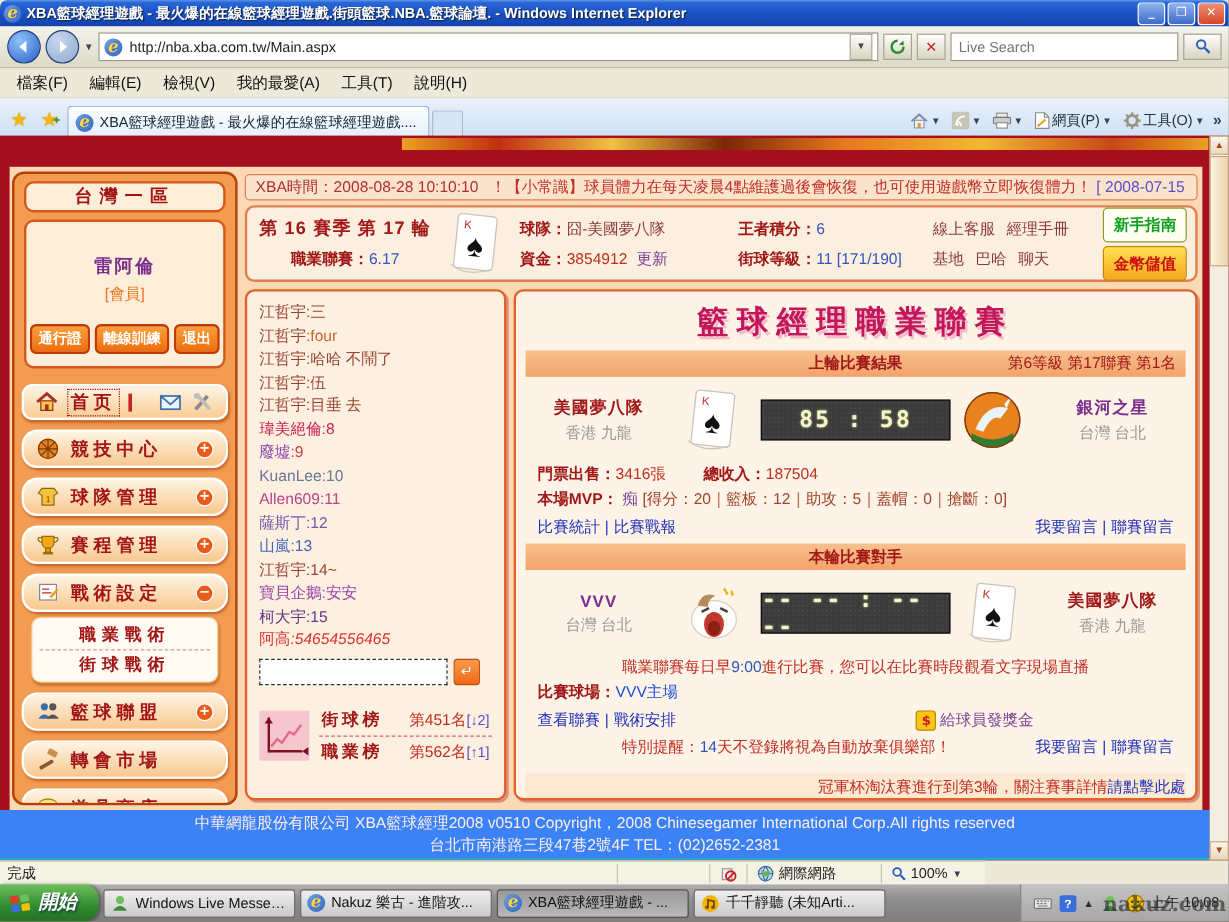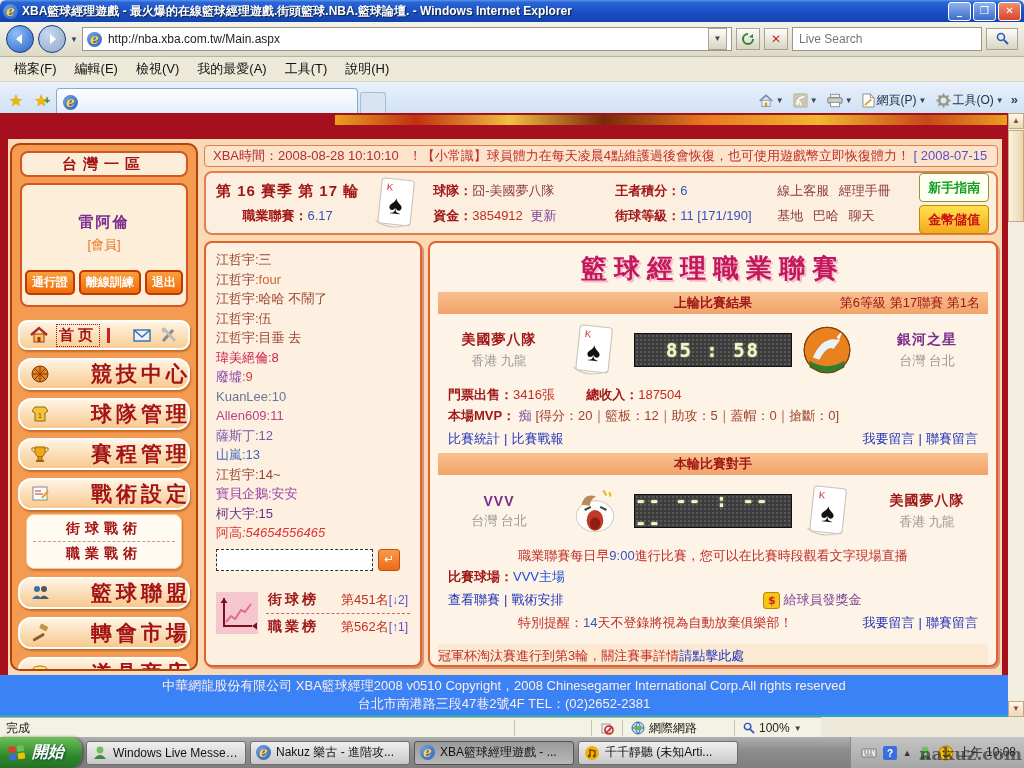--- a/index.html
+++ b/index.html
@@ -62,21 +62,21 @@
   .urole{color:#E87722;font-size:13px;margin:4px 0 16px;}
   .ubtnrow{display:flex;justify-content:center;gap:4px;}
   .ubtn{background:linear-gradient(180deg,#F9A03C,#EF6C0C);border:2px solid #C03A00;border-radius:5px;
     color:#fff;font-weight:bold;font-size:12px;padding:2px 5px;cursor:pointer;white-space:nowrap;text-align:center;}
   .homebar{margin:13px 6px 0;background:linear-gradient(180deg,#FEF4E4,#F9CD94);border:2px solid #FFF;border-radius:9px;
     box-shadow:1px 2px 2px rgba(150,60,0,.5);height:26px;display:flex;align-items:center;padding:0 9px;gap:7px;cursor:pointer;}
   .homelabel{font-weight:bold;font-size:15px;color:#A31515;letter-spacing:4px;border:1px dotted #A31515;padding:1px 2px;}
   .caret{width:3px;height:15px;background:#C22;}
   .pill{margin:8px 6px 0;background:linear-gradient(180deg,#FEF4E4,#F8C88E);border:2px solid #FFF;border-radius:13px;
     box-shadow:1px 2px 2px rgba(150,60,0,.5);height:28px;display:flex;align-items:center;padding:0 10px;gap:9px;cursor:pointer;}
-  .pill .lbl{flex:1;font-weight:bold;font-size:21px;color:#A31515;letter-spacing:4px;white-space:nowrap;margin-left:32px;}
+  .pill .lbl{flex:1;font-weight:bold;font-size:15px;color:#A31515;letter-spacing:4px;white-space:nowrap;}
   .badge{width:13px;height:13px;border-radius:50%;background:#E85C1A;border:1px solid #fff;
     color:#fff;font:bold 11px/12px "DejaVu Sans",sans-serif;text-align:center;flex:none;}
   .badge:empty{visibility:hidden;}
   .submenu{margin:4px 14px 0;background:#FFFAF2;border:1px solid #F8C88E;border-radius:8px;
     box-shadow:1px 2px 2px rgba(150,60,0,.4);padding:2px 6px;}
   .subitem{text-align:center;font-weight:bold;font-size:14px;color:#A31515;letter-spacing:5px;padding:3px 0;cursor:pointer;}
   .subitem + .subitem{border-top:1px dashed #C98;}
   .sbicon{width:20px;height:20px;flex:none;}
   
   .p1{position:absolute;left:196px;top:6px;width:794px;height:22px;background:#FBE3CC;border:1px solid #E08050;border-radius:4px;
@@ -128,21 +128,21 @@
   .tloc{text-align:center;color:#999;font-size:13px;margin-top:3px;}
   .led{width:158px;height:34px;border:1px solid #111;box-sizing:border-box;
     background-color:#3C3C3C;background-image:radial-gradient(#5A5A5A 26%,transparent 27%);background-size:4px 4px;
     display:flex;align-items:center;justify-content:center;color:#F4F6C6;
     font:bold 19px "DejaVu Sans Mono",monospace;letter-spacing:2px;text-shadow:0 0 2px #CFD49A;}
   .statline{margin:3px 12px;color:#A02018;white-space:nowrap;}
   .linkline{margin:5px 12px;display:flex;justify-content:space-between;align-items:center;}
   .bluelink{color:#2233BB;cursor:pointer;}
   .sep{color:#2233BB;margin:0 4px;}
   .noticeline{text-align:center;color:#C03028;margin:4px 0 2px;}
-  .cupbar{margin:12px 2px 0;background:#FBE9D2;height:24px;line-height:24px;text-align:left;color:#C03028;}
+  .cupbar{margin:12px 2px 0;background:#FBE9D2;height:24px;line-height:24px;text-align:right;color:#C03028;}
   .dollar{display:inline-block;width:15px;height:15px;border-radius:3px;background:#F5C518;border:1px solid #C08800;
     color:#C22;font:bold 11px/15px "DejaVu Sans",sans-serif;text-align:center;margin-right:3px;}
   
   .pfooter{position:absolute;left:0;top:562px;width:1008px;height:40px;background:#3b82f6;
     color:#FDEDEA;text-align:center;font-size:13px;padding-top:2px;box-sizing:border-box;}
   .pfooter div{line-height:18px;}
   .tealline{position:absolute;left:0;top:602px;width:1008px;height:2px;background:#2AA8C0;}
   
   .vscroll{position:absolute;right:0;top:0;width:16px;height:604px;background:#F3EEE2;}
   .scrbtn{width:16px;height:16px;background:linear-gradient(180deg,#FDF6EC,#E8D8BC);border:1px solid #C8A878;
@@ -230,20 +230,21 @@
     <span class="menuitem">我的最愛(A)</span>
     <span class="menuitem">工具(T)</span>
     <span class="menuitem">說明(H)</span>
   </div>
 
   <div class="tabrow">
     <span class="favstar">★</span>
     <span class="favstar">★<span class="plus">+</span></span>
     <span class="tab">
       <span class="ie-e">e</span>
+      <span>XBA籃球經理遊戲 - 最火爆的在線籃球經理遊戲....</span>
     </span>
     <span class="tabstub"></span>
     <span class="cmdicons">
       <span class="cmditem">
         <svg width="16" height="16" viewBox="0 0 20 20">
             <path d="M2 10 L10 3 L18 10" fill="none" stroke="#7A89AA" stroke-width="2"></path>
             <rect x="5" y="9" width="10" height="8" fill="#F5F0E0" stroke="#7A89AA"></rect>
             <rect x="8.5" y="12" width="3" height="5" fill="#C89850"></rect>
           </svg>
         <span class="tinydrop">▼</span>
@@ -353,22 +354,22 @@
         <div class="pill">
           <svg class="sbicon" viewBox="0 0 20 20">
               <rect x="3" y="3" width="14" height="13" fill="#FFF" stroke="#888"></rect>
               <path d="M5 7 h6 M5 10 h8" stroke="#C03028"></path>
               <path d="M12 14 l6 -7" stroke="#E8A020" stroke-width="2"></path>
             </svg>
           <span class="lbl">戰術設定</span>
           <span class="badge">−</span>
         </div>
         <div class="submenu">
+          <div class="subitem">職業戰術</div>
           <div class="subitem">街球戰術</div>
-          <div class="subitem">職業戰術</div>
         </div>
         <div class="pill">
           <svg class="sbicon" viewBox="0 0 20 20">
               <circle cx="7" cy="6" r="3" fill="#3A6EA5"></circle>
               <path d="M2 16 q5 -7 10 0 Z" fill="#3A6EA5"></path>
               <circle cx="14" cy="6" r="3" fill="#555"></circle>
               <path d="M9 16 q5 -7 10 0 Z" fill="#555"></path>
             </svg>
           <span class="lbl">籃球聯盟</span>
           <span class="badge">+</span>

